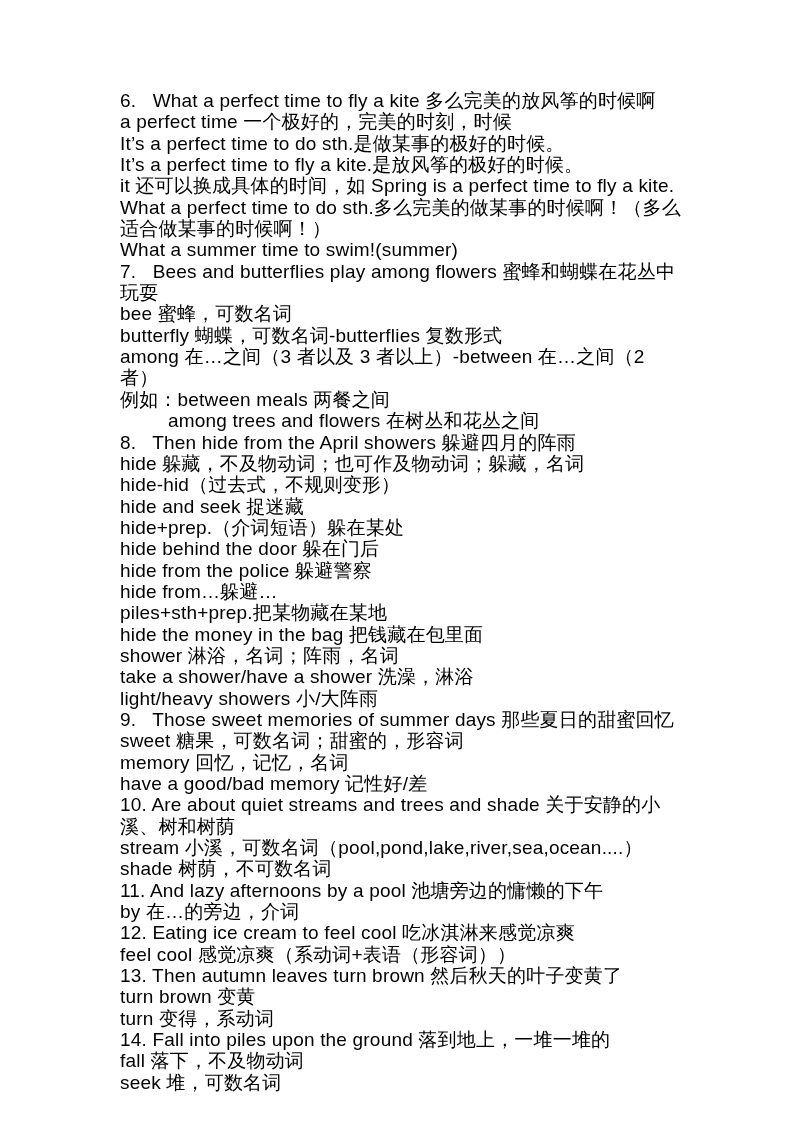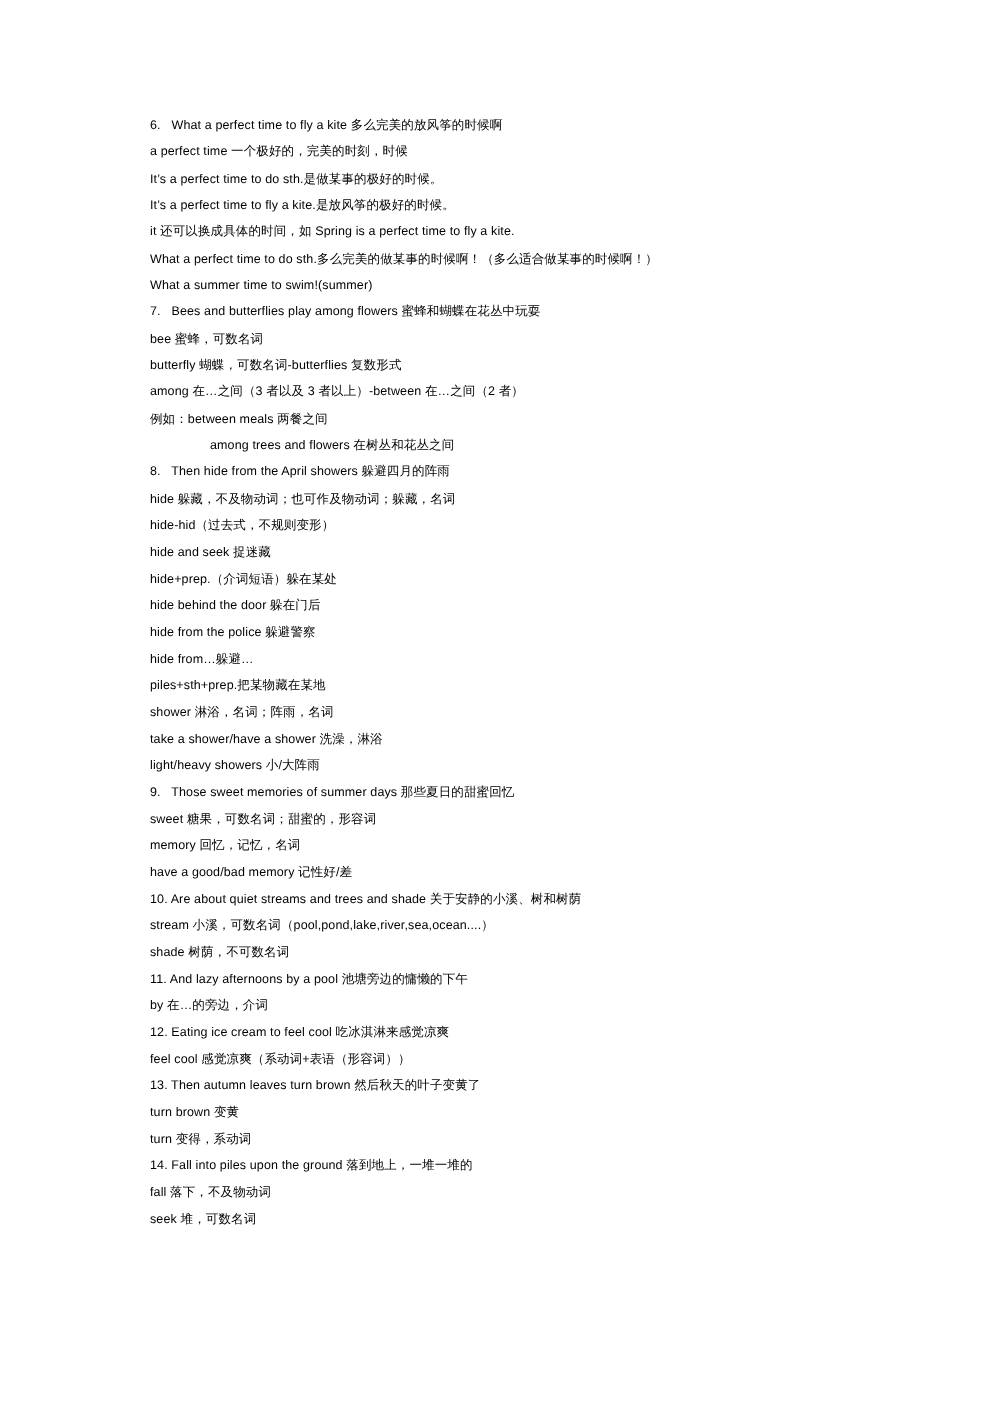--- a/index.html
+++ b/index.html
@@ -23,21 +23,21 @@
     overflow: hidden;
   }
   .doc-body {
     font-size: 13px;
     line-height: 21.35px;
   }
   .line {
     white-space: pre-wrap;
     margin: 0;
     padding: 0;
-    font-size: 10px;
+    font-size: 19px;
     line-height: 21.35px;
     letter-spacing: 0.01em;
   }
   .line.indent {
     padding-left: 48px;
   }
   .line.numbered {
     
   }
 </style>
@@ -61,20 +61,21 @@
       <div class="line indent">among trees and flowers 在树丛和花丛之间</div>
       <div class="line numbered">8.   Then hide from the April showers 躲避四月的阵雨</div>
       <div class="line">hide 躲藏，不及物动词；也可作及物动词；躲藏，名词</div>
       <div class="line">hide-hid（过去式，不规则变形）</div>
       <div class="line">hide and seek 捉迷藏</div>
       <div class="line">hide+prep.（介词短语）躲在某处</div>
       <div class="line">hide behind the door 躲在门后</div>
       <div class="line">hide from the police 躲避警察</div>
       <div class="line">hide from…躲避…</div>
       <div class="line">piles+sth+prep.把某物藏在某地</div>
+      <div class="line">hide the money in the bag 把钱藏在包里面</div>
       <div class="line">shower 淋浴，名词；阵雨，名词</div>
       <div class="line">take a shower/have a shower 洗澡，淋浴</div>
       <div class="line">light/heavy showers 小/大阵雨</div>
       <div class="line numbered">9.   Those sweet memories of summer days 那些夏日的甜蜜回忆</div>
       <div class="line">sweet 糖果，可数名词；甜蜜的，形容词</div>
       <div class="line">memory 回忆，记忆，名词</div>
       <div class="line">have a good/bad memory 记性好/差</div>
       <div class="line numbered">10. Are about quiet streams and trees and shade 关于安静的小溪、树和树荫</div>
       <div class="line">stream 小溪，可数名词（pool,pond,lake,river,sea,ocean....）</div>
       <div class="line">shade 树荫，不可数名词</div>

